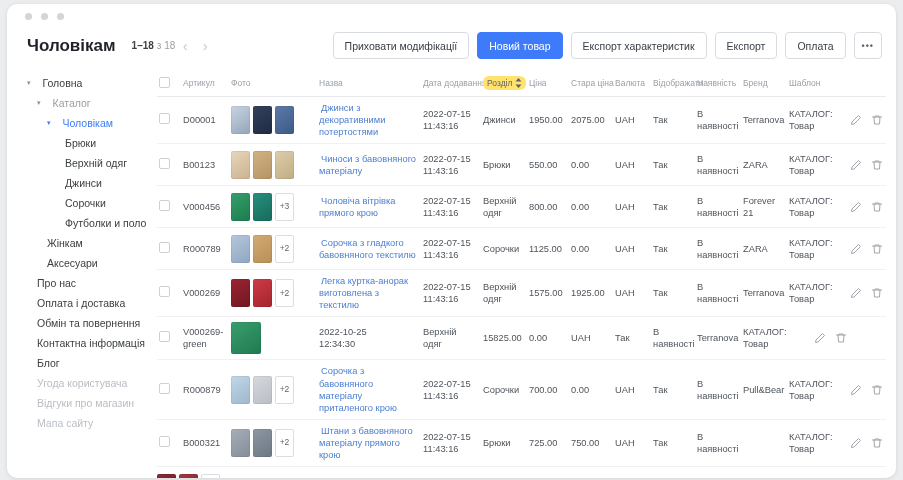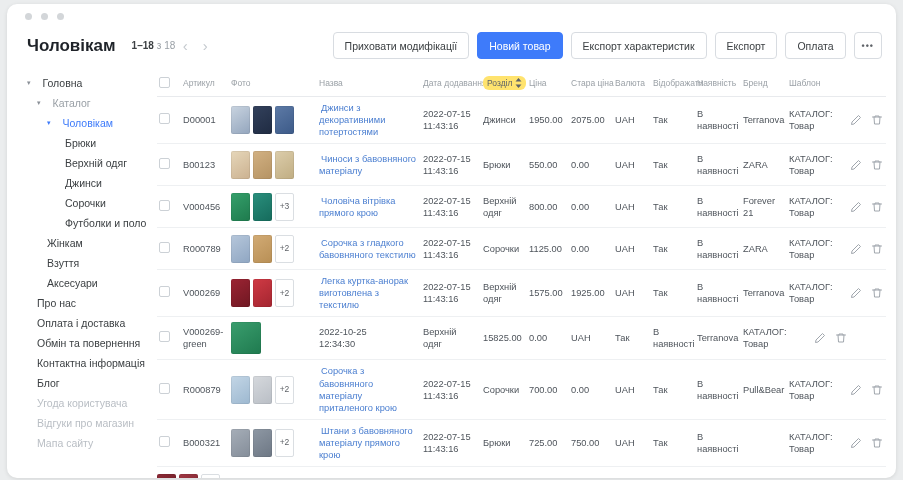--- a/index.html
+++ b/index.html
@@ -135,24 +135,20 @@
 
     <span class="s-label">Сорочки</span>
   </div>
         <div class="s-item lvl3">
 
     <span class="s-label">Футболки и поло</span>
   </div>
         <div class="s-item lvl2">
 
     <span class="s-label">Жінкам</span>
-  </div>
-        <div class="s-item lvl2">
-
-    <span class="s-label">Взуття</span>
   </div>
         <div class="s-item lvl2">
 
     <span class="s-label">Аксесуари</span>
   </div>
         <div class="s-item lvl1">
 
     <span class="s-label">Про нас</span>
   </div>
         <div class="s-item lvl1">

